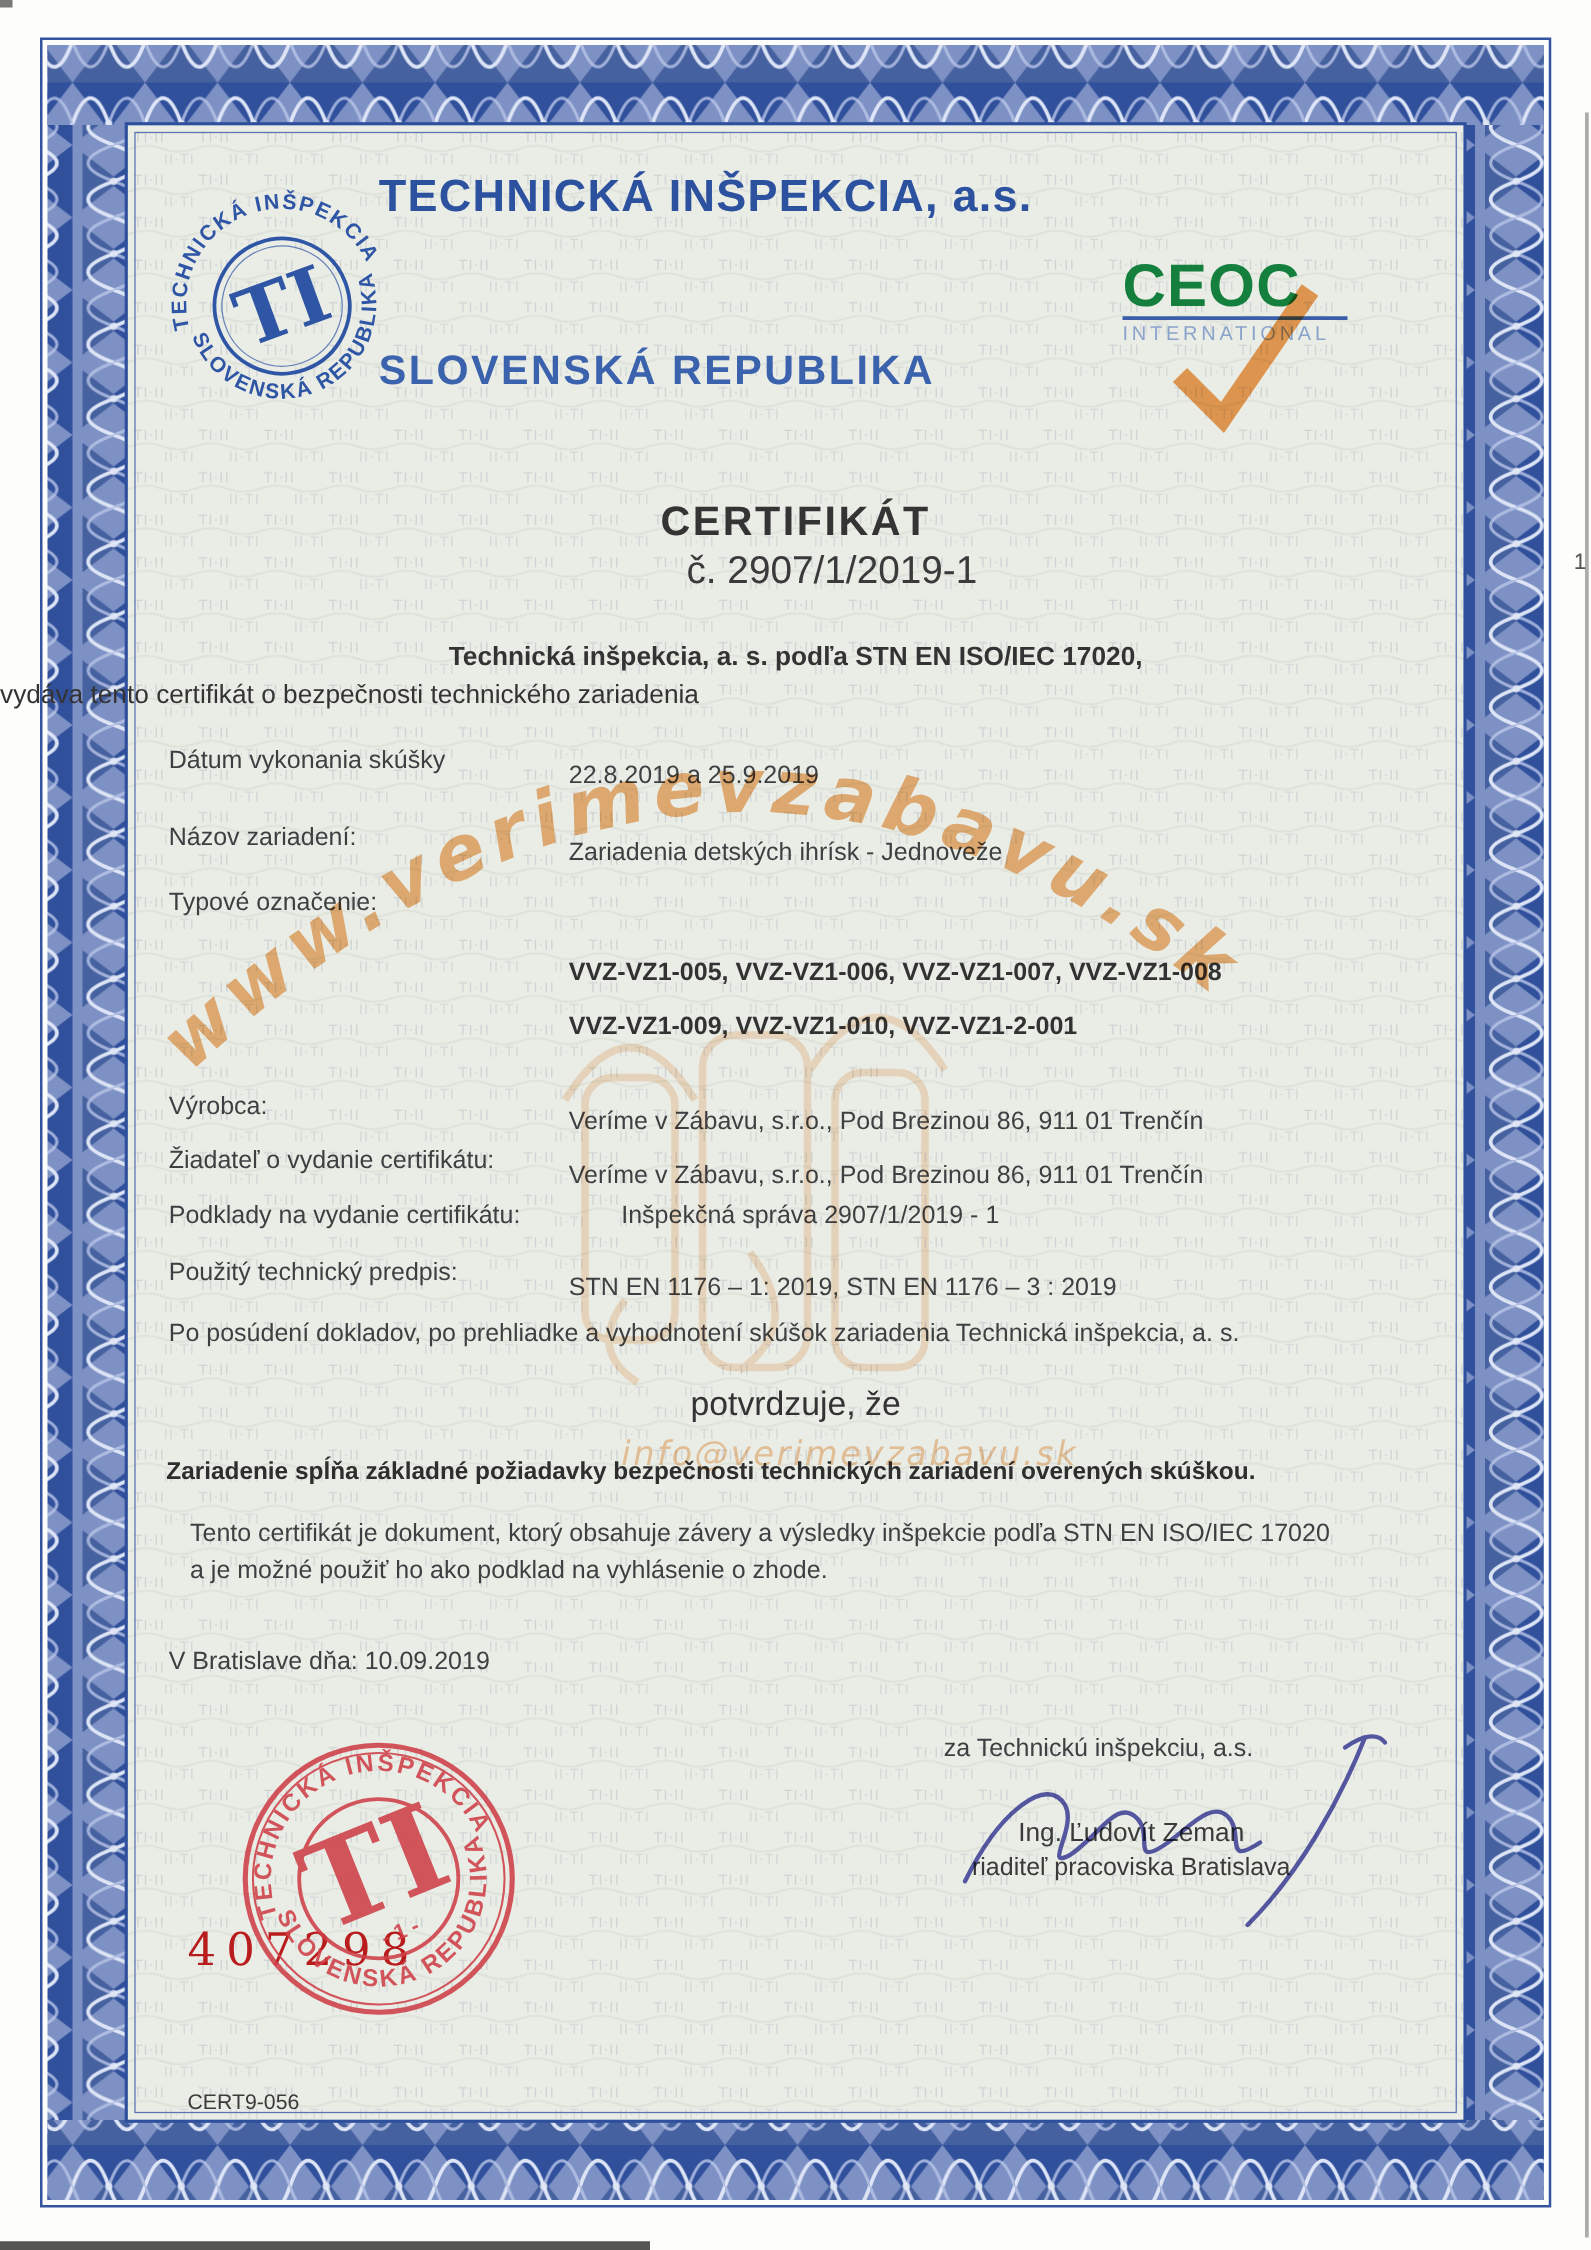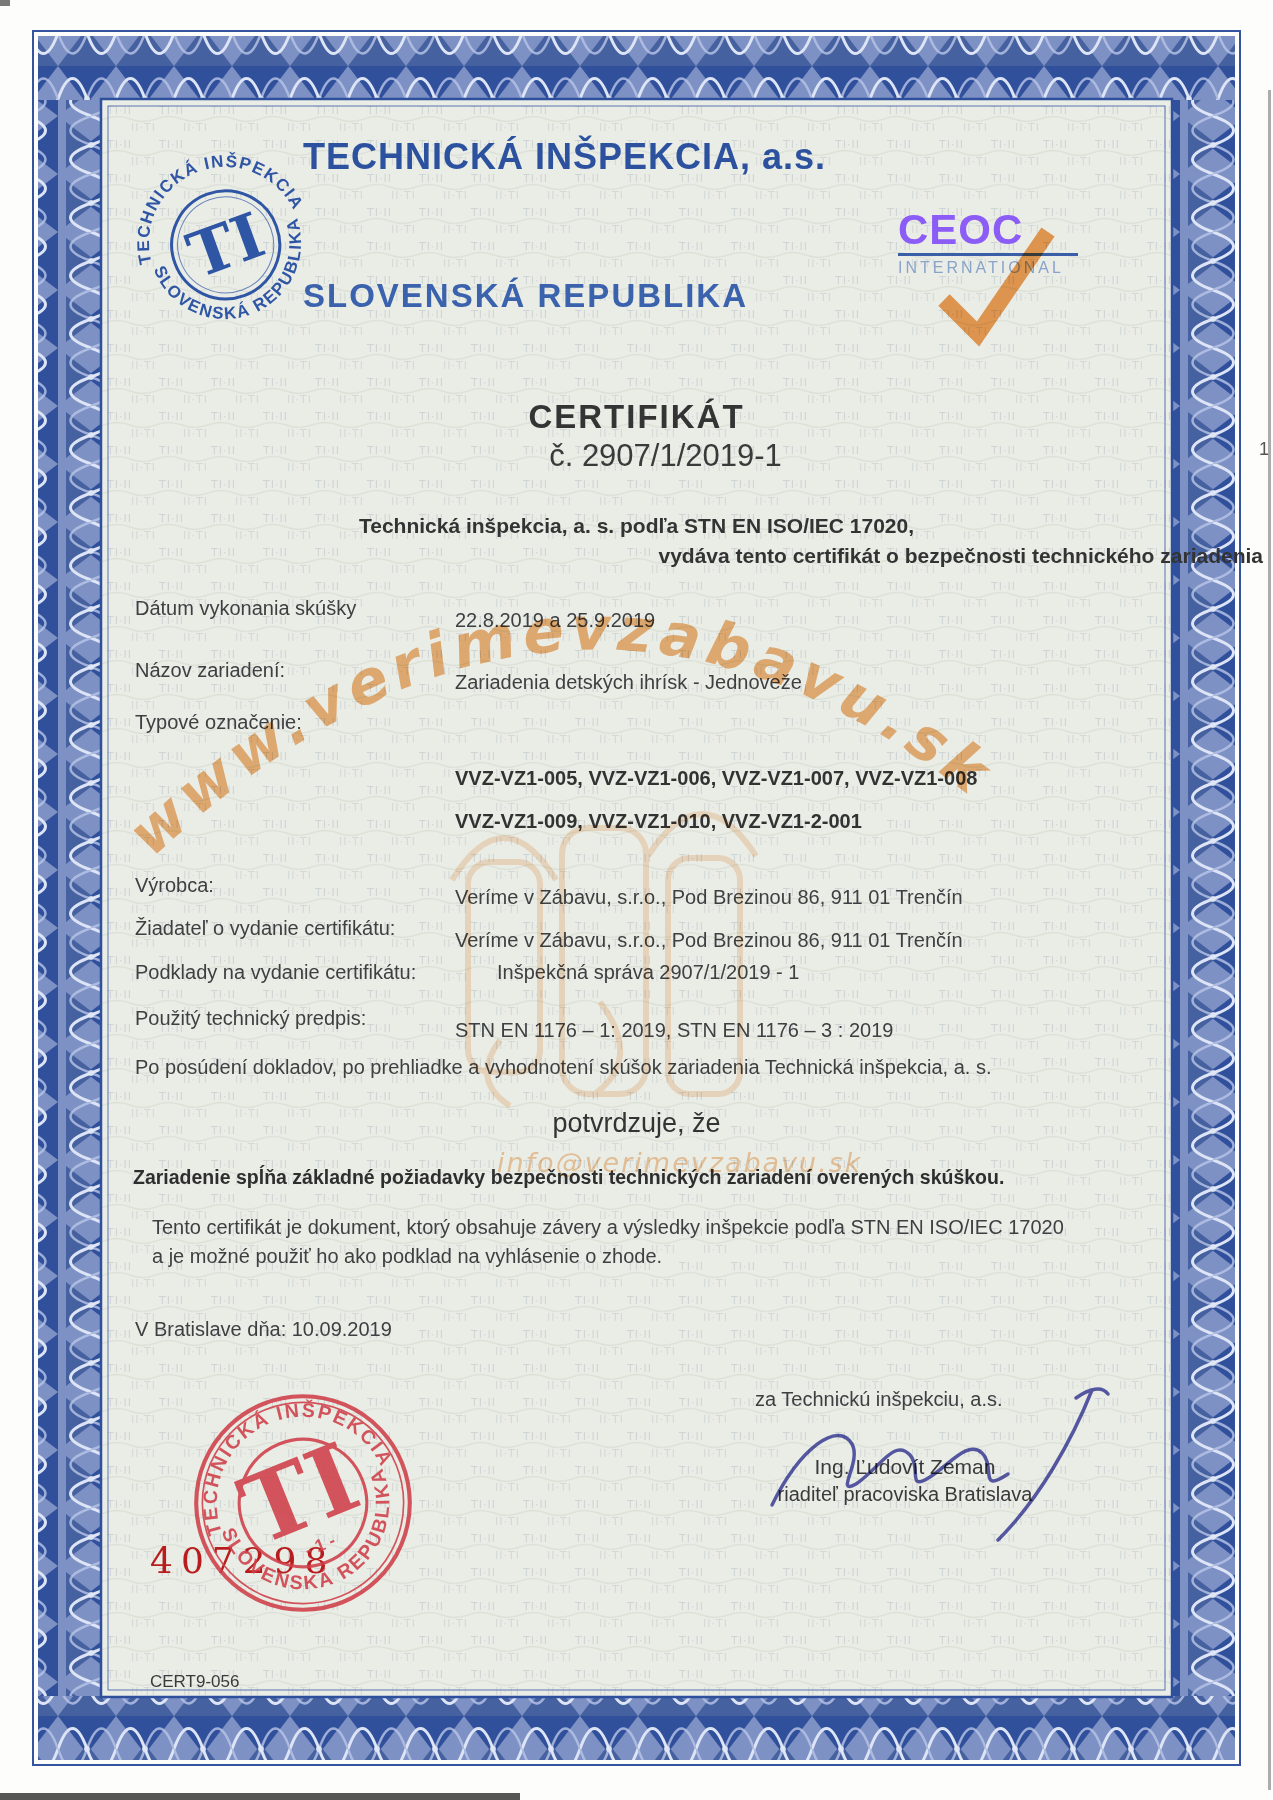--- a/index.html
+++ b/index.html
@@ -6,27 +6,27 @@
   #page{position:relative;width:1273px;height:1800px;background:#fdfdfb;overflow:hidden;
         font-family:"Liberation Sans","DejaVu Sans",sans-serif;color:#3d3f41;}
   .abs{position:absolute;}
   
   #frame-svg{position:absolute;left:0;top:0;z-index:0;}
   
   .content{z-index:3;}
   .hdr-title{left:303px;top:136px;font-size:36px;font-weight:bold;letter-spacing:1px;color:#2c529f;}
   .hdr-country{left:303px;top:277px;font-size:33px;font-weight:600;letter-spacing:2px;color:#3b62ad;}
   .ceoc{left:898px;top:208px;text-align:left;}
-  .ceoc-name{font-size:42px;font-weight:bold;letter-spacing:1px;color:#8b5cf6;line-height:44px;}
+  .ceoc-name{font-size:48px;font-weight:bold;letter-spacing:1px;color:#15803d;line-height:44px;}
   .ceoc-rule{width:180px;height:3px;background:#3a5fa8;margin-top:1px;}
   .ceoc-sub{font-size:16px;letter-spacing:3px;color:#8aa3cb;margin-top:3px;}
   .cert-title{left:0;top:398px;width:1273px;text-align:center;font-size:33px;font-weight:bold;letter-spacing:2px;color:#343434;}
   .cert-no{left:0;top:438px;width:1273px;text-align:center;font-size:31px;color:#3a3a3a;padding-left:29px;}
   .intro1{left:0;top:514px;width:1273px;text-align:center;font-size:21px;font-weight:bold;color:#333;}
-  .intro2{left:0;top:544px;width:1263px;text-align:right;font-size:21px;font-weight:bold;color:#333;}
+  .intro2{left:0;top:544px;width:1263px;text-align:left;font-size:21px;font-weight:normal;color:#333;}
   .lbl{left:135px;font-size:20px;}
   .val{left:455px;font-size:20px;margin-top:12px;}
   .bold{font-weight:bold;color:#323232;}
   .confirm{left:135px;top:1056px;font-size:20px;}
   .confirm-word{left:0;top:1108px;width:1273px;text-align:center;font-size:27px;color:#333;}
   .statement{left:133px;top:1166px;font-size:19.5px;font-weight:bold;color:#2e2e2e;}
   .closing1{left:152px;top:1216px;font-size:20px;}
   .closing2{left:152px;top:1245px;font-size:20px;}
   .placedate{left:135px;top:1318px;font-size:20px;}
   .behalf{left:755px;top:1388px;font-size:20px;}

